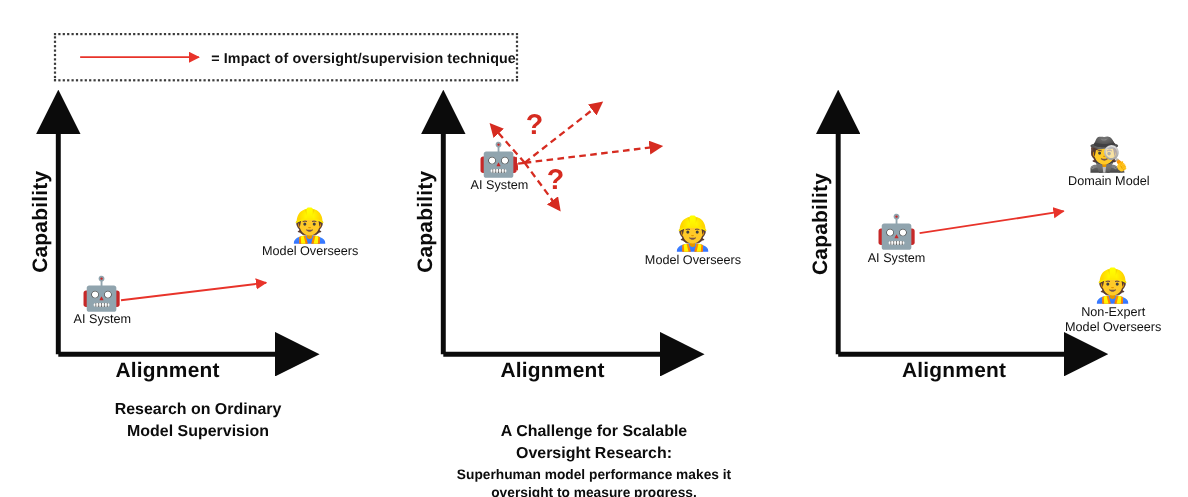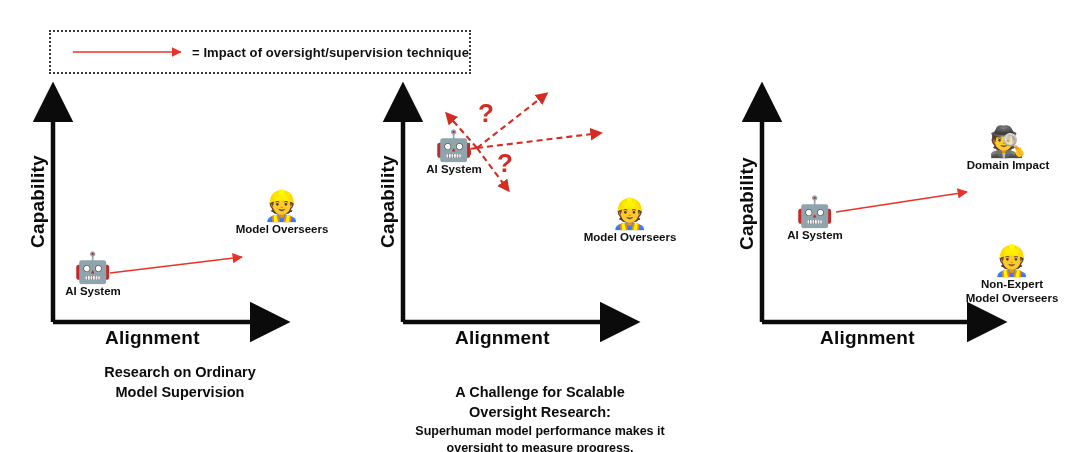--- a/index.html
+++ b/index.html
@@ -93,21 +93,21 @@
   }
   .node .emoji {
     display: block;
     font-size: 30px;
     line-height: 32px;
     font-family: "DejaVu Sans", sans-serif;
   }
   .node .node-label {
     display: block;
     font-size: 11.5px;
-    font-weight: 700;
+    font-weight: 400;
     line-height: 13.5px;
     color: #101010;
     margin-top: 1px;
   }
 
   .qmark {
     position: absolute;
     color: #d62b20;
     font-size: 26px;
     font-weight: 700;
@@ -261,21 +261,21 @@
     <div class="y-label" style="left:16px; top:250px;">Capability</div>
     <div class="x-label" style="left:100px; top:327px;">Alignment</div>
 
     <div class="node" style="left:64px; top:196px; width:62px;">
       <span class="emoji">🤖</span>
       <span class="node-label">AI System</span>
     </div>
 
     <div class="node" style="left:242px; top:126px; width:92px;">
       <span class="emoji">🕵️</span>
-      <span class="node-label">Domain Impact</span>
+      <span class="node-label">Domain Model</span>
     </div>
 
     <div class="node" style="left:242px; top:245px; width:100px;">
       <span class="emoji">👷</span>
       <span class="node-label" style="white-space:pre-line;">Non-Expert
 Model Overseers</span>
     </div>
 
     <div class="caption" style="top:362px;">
     </div>

